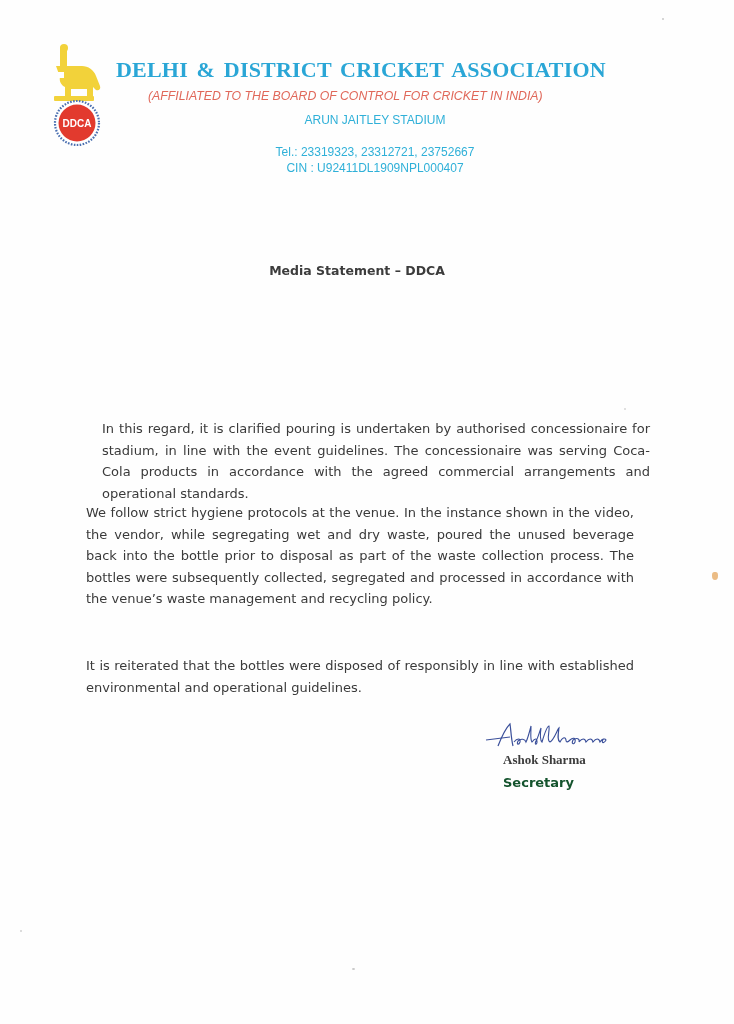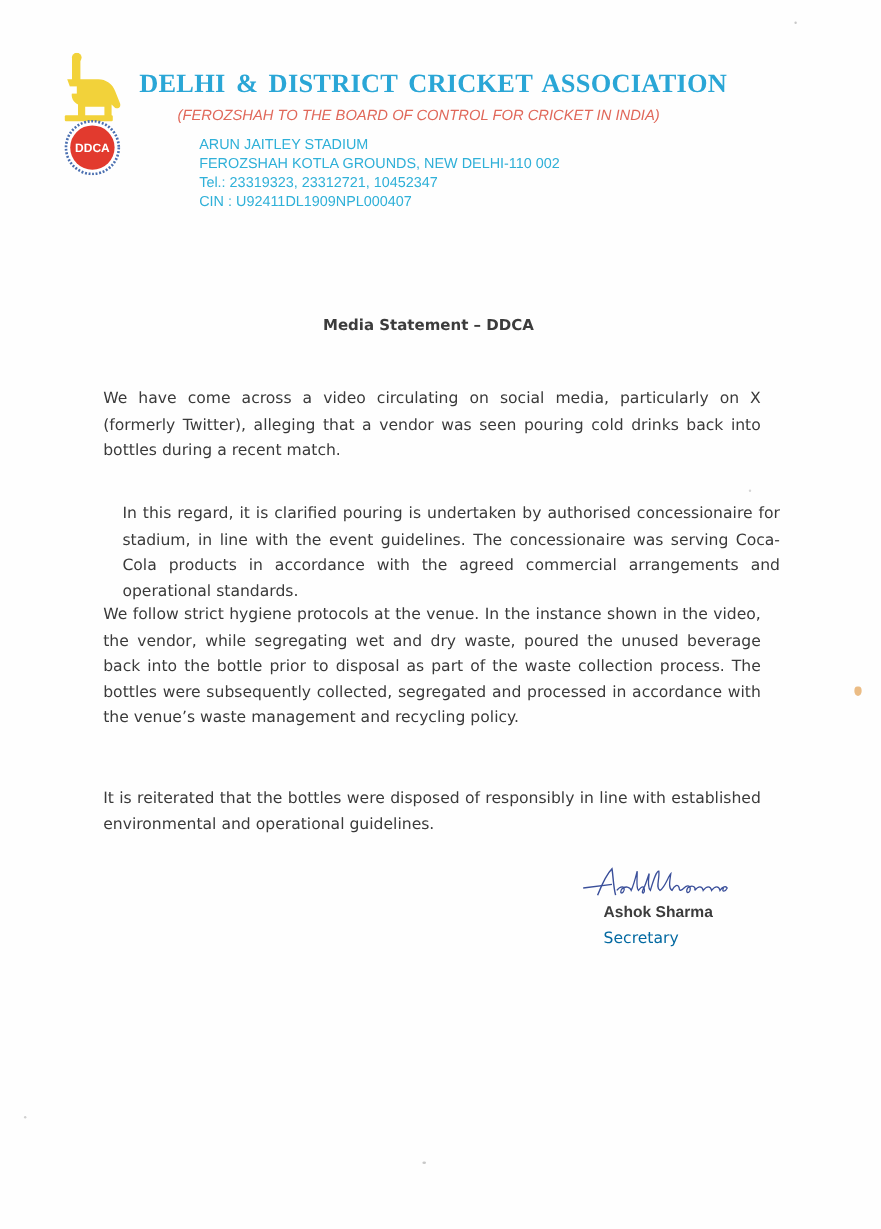--- a/index.html
+++ b/index.html
@@ -18,45 +18,45 @@
       font-family: "Liberation Serif", serif; font-weight: bold;
       font-size: 22px; color: #2aa6d6; letter-spacing: 0.2px; white-space: nowrap;
       word-spacing: 3px;
     }
     .affiliation {
       position: absolute; left: 148px; top: 89px; width: 460px;
       font-family: "Liberation Sans", sans-serif; font-style: italic;
       font-size: 12.3px; color: #e0685a; white-space: nowrap;
     }
     .addr-line {
-      position: absolute; left: 166px; width: 450px; text-align: left;
+      position: absolute; left: 150px; width: 450px; text-align: center;
       font-family: "Liberation Sans", sans-serif; font-size: 12px; color: #2fb0d8; white-space: nowrap;
     }
 
     
     .doc-title {
       position: absolute; left: 0; top: 263px; width: 714px; text-align: center;
       font-family: "DejaVu Sans", sans-serif; font-weight: bold; font-size: 12.5px; color: #3c3c3c;
     }
     .para {
       position: absolute; left: 86px; width: 548px;
       font-family: "DejaVu Sans", sans-serif; font-size: 13px; line-height: 21.5px; color: #3a3a3a;
       text-align: justify;
     }
 
     .signature {
       position: absolute; left: 484px; top: 720px; width: 160px; height: 32px;
     }
     .signer-name {
       position: absolute; left: 503px; top: 752px;
-      font-family: Liberation Sans, sans-serif; font-weight: bold; font-size: 13px; color: #3c3c3c;
+      font-family: Liberation Serif, serif; font-weight: bold; font-size: 13px; color: #3c3c3c;
     }
     .signer-title {
       position: absolute; left: 503px; top: 775px;
-      font-family: "DejaVu Sans", sans-serif; font-weight: normal; font-size: 13px; color: #0369a1;
+      font-family: "DejaVu Sans", sans-serif; font-weight: bold; font-size: 13px; color: #14532d;
     }
 
     .speck { position: absolute; border-radius: 50%; }
     .stain { position: absolute; left: 712px; top: 572px; width: 6px; height: 8px; background: #e8b070; border-radius: 40% 40% 50% 50%; opacity: 0.85; }
   </style>
 </head>
 <body>
 
 <div class="page">
 
@@ -69,30 +69,28 @@
       <rect x="14" y="28" width="6" height="6" fill="#ffffff"></rect>
       <rect x="10" y="52" width="40" height="5" rx="1"></rect>
     </g>
 
     <circle cx="33" cy="79" r="22" fill="#ffffff" stroke="#4a6fb0" stroke-width="2.2" stroke-dasharray="1.6 1.4"></circle>
     <circle cx="33" cy="79" r="18.5" fill="#e23a2e"></circle>
     <text x="33" y="83" text-anchor="middle" font-family="Liberation Sans, sans-serif" font-weight="bold" font-size="10" fill="#ffffff">DDCA</text>
   </svg>
 
   <div class="org-name">DELHI &amp; DISTRICT CRICKET ASSOCIATION</div>
-  <div class="affiliation">(FEROZSHAH TO THE BOARD OF CONTROL FOR CRICKET IN INDIA)</div>
+  <div class="affiliation">(AFFILIATED TO THE BOARD OF CONTROL FOR CRICKET IN INDIA)</div>
 
   <div class="addr-line" style="top:113px;">ARUN JAITLEY STADIUM</div>
-  <div class="addr-line" style="top:129px;">FEROZSHAH KOTLA GROUNDS, NEW DELHI-110 002</div>
-  <div class="addr-line" style="top:145px;">Tel.: 23319323, 23312721, 10452347</div>
+  <div class="addr-line" style="top:145px;">Tel.: 23319323, 23312721, 23752667</div>
   <div class="addr-line" style="top:161px;">CIN : U92411DL1909NPL000407</div>
 
   <div class="doc-title">Media Statement – DDCA</div>
 
-  <p class="para" style="top:322px; margin:0;">We have come across a video circulating on social media, particularly on X (formerly Twitter), alleging that a vendor was seen pouring cold drinks back into bottles during a recent match.</p>
   <p class="para" style="top:402px; margin:16px;">In this regard, it is clarified pouring is undertaken by authorised  concessionaire for stadium, in line with the event guidelines. The concessionaire was serving Coca-Cola products in accordance with the agreed commercial arrangements and operational standards.</p>
   <p class="para" style="top:502px; margin:0;">We follow strict hygiene protocols at the venue. In the instance shown in the video, the vendor, while segregating wet and dry waste, poured the unused beverage back into the bottle prior to disposal as part of the waste collection process. The bottles were subsequently collected, segregated and processed in accordance with the venue’s waste management and recycling policy.</p>
   <p class="para" style="top:655px; margin:0;">It is reiterated that the bottles were disposed of responsibly in line with established environmental and operational guidelines.</p>
 
   <svg class="signature" viewBox="0 0 160 32">
     <path d="M2 20 C 10 19, 18 18, 26 17" stroke="#3a4f9a" stroke-width="1.2" fill="none"></path>
     <path d="M14 26 C 18 16, 22 8, 26 4 C 27 10, 27 18, 29 26" stroke="#3a4f9a" stroke-width="1.2" fill="none"></path>
     <path d="M30 22 C 33 18, 37 18, 36 22 C 35 25, 32 25, 34 21 C 37 18, 41 19, 42 22 C 44 18, 46 10, 47 6 C 47 14, 46 20, 48 22 C 51 18, 53 18, 53 22 C 53 25, 50 25, 52 21 C 54 18, 56 10, 57 8 C 56 15, 56 20, 58 22 C 61 12, 63 6, 65 6 C 66 12, 62 20, 66 22 C 70 20, 73 10, 75 8 C 74 15, 73 20, 76 22 C 78 18, 81 16, 82 20 C 82 23, 84 22, 86 20 C 89 17, 92 18, 91 22 C 90 25, 87 24, 89 20 C 93 17, 96 19, 95 22 C 98 18, 101 18, 102 22 C 105 18, 108 18, 109 22 C 112 18, 115 18, 116 22 C 118 19, 121 18, 122 20 C 120 24, 117 23, 119 20" stroke="#3a4f9a" stroke-width="1.1" fill="none"></path>
   </svg>
 

